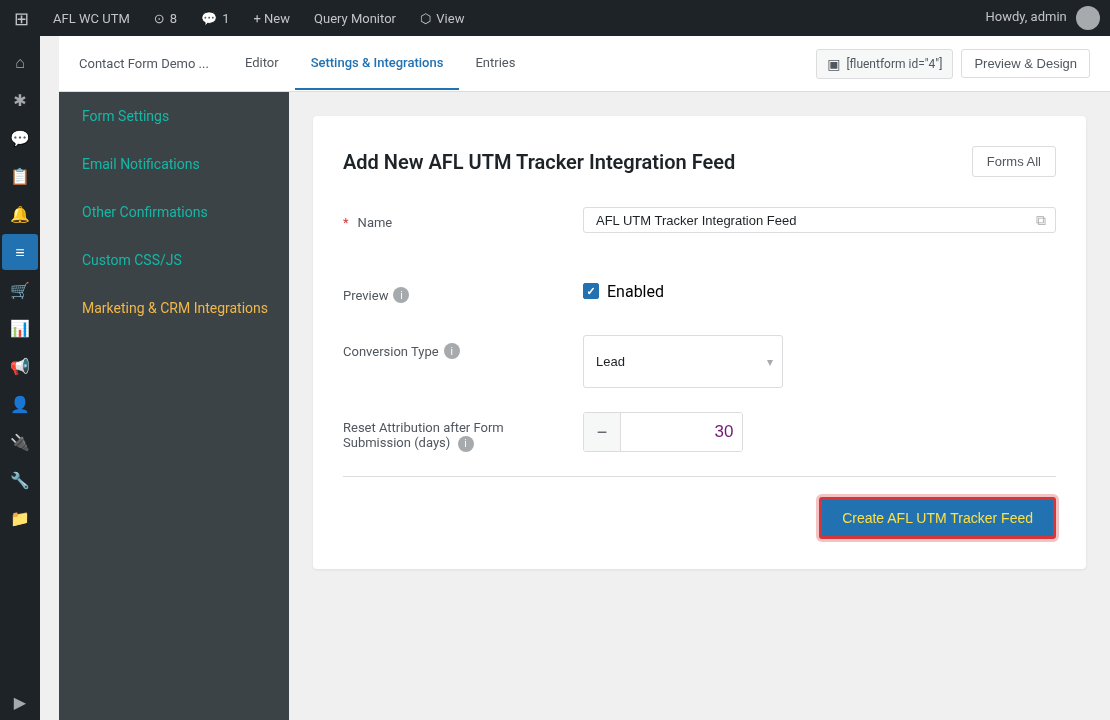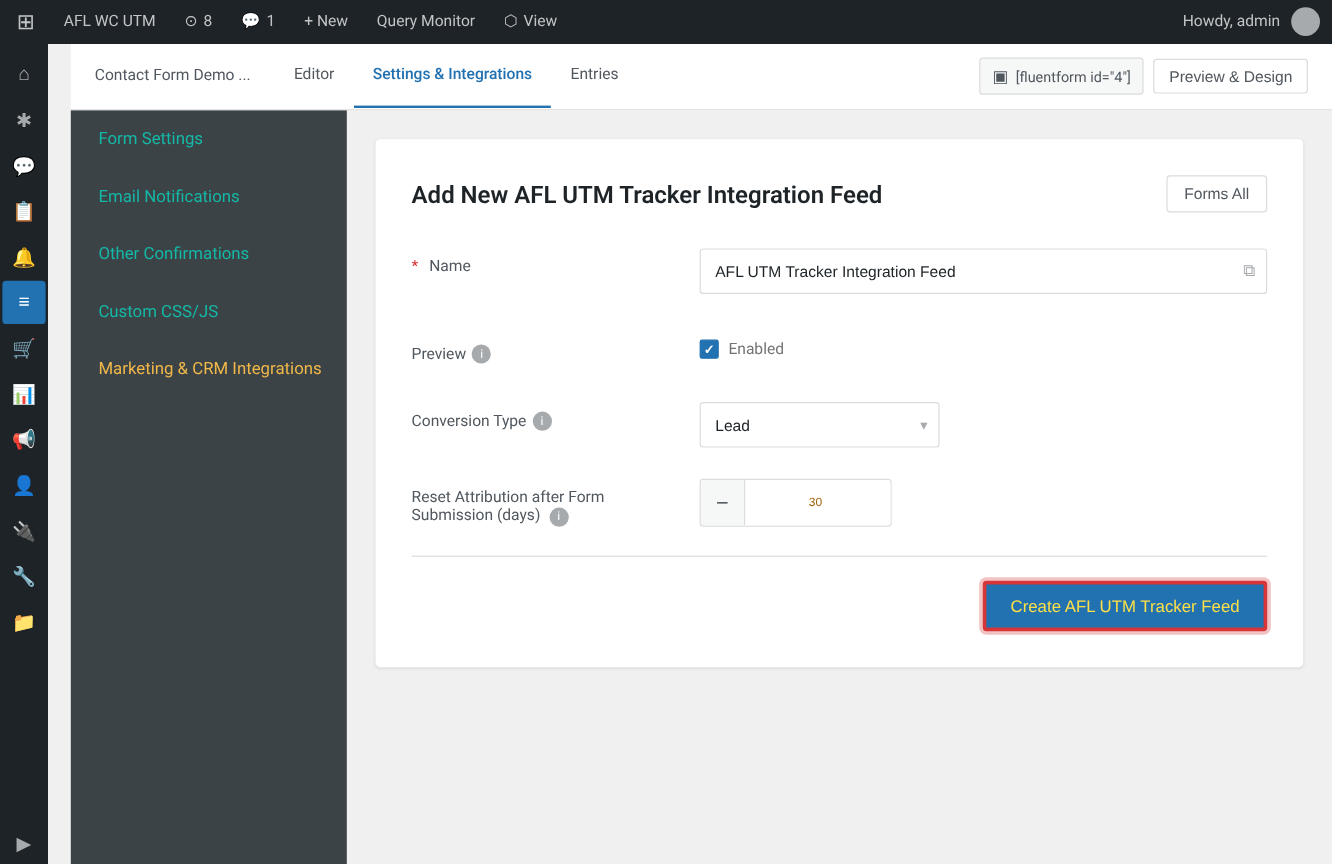--- a/index.html
+++ b/index.html
@@ -171,21 +171,21 @@
       font-size: 13px;
       color: #50575e;
       display: flex;
       align-items: center;
       gap: 5px;
     }
     .form-label .required { color: #d63638; margin-right: 4px; }
     .form-control-area { flex: 1; }
     .form-input {
       width: 100%;
-      height: 38px;
+      height: 26px;
       border: 1px solid #dcdcde;
       border-radius: 3px;
       padding: 0 36px 0 12px;
       font-size: 13px;
       color: #1d2327;
       background: #fff;
     }
     .input-wrapper { position: relative; }
     .input-icon {
       position: absolute; right: 10px; top: 50%; transform: translateY(-50%);
@@ -199,30 +199,30 @@
     }
     .checkbox-blue {
       width: 16px; height: 16px;
       background: #2271b1;
       border: 1px solid #2271b1;
       border-radius: 2px;
       display: flex; align-items: center; justify-content: center;
       cursor: pointer;
     }
     .checkbox-blue::after { content: '✓'; color: #fff; font-size: 11px; font-weight: bold; }
-    .enabled-text { color: #737373; font-size: 13px; }
+    .enabled-text { color: #000000; font-size: 16px; }
 
     
     .select-wrapper {
       position: relative;
       width: 200px;
     }
     .form-select {
       width: 100%;
-      height: 38px;
+      height: 53px;
       border: 1px solid #dcdcde;
       border-radius: 3px;
       padding: 0 30px 0 12px;
       font-size: 13px;
       color: #1d2327;
       background: #fff;
       appearance: none;
       cursor: pointer;
     }
     .select-arrow {
@@ -248,22 +248,22 @@
       display: flex; align-items: center; justify-content: center;
       flex-shrink: 0;
     }
     .stepper-input {
       flex: 1;
       height: 38px;
       border: none;
       border-left: 1px solid #dcdcde;
       border-right: 6px solid #4c1d95;
       text-align: center;
-      font-size: 10px;
-      color: #a16207;
+      font-size: 17px;
+      color: #701a75;
     }
 
     
     .info-icon {
       width: 16px; height: 16px;
       background: #a7aaad;
       border-radius: 50%;
       display: inline-flex; align-items: center; justify-content: center;
       color: #fff; font-size: 10px; cursor: help;
       flex-shrink: 0;

